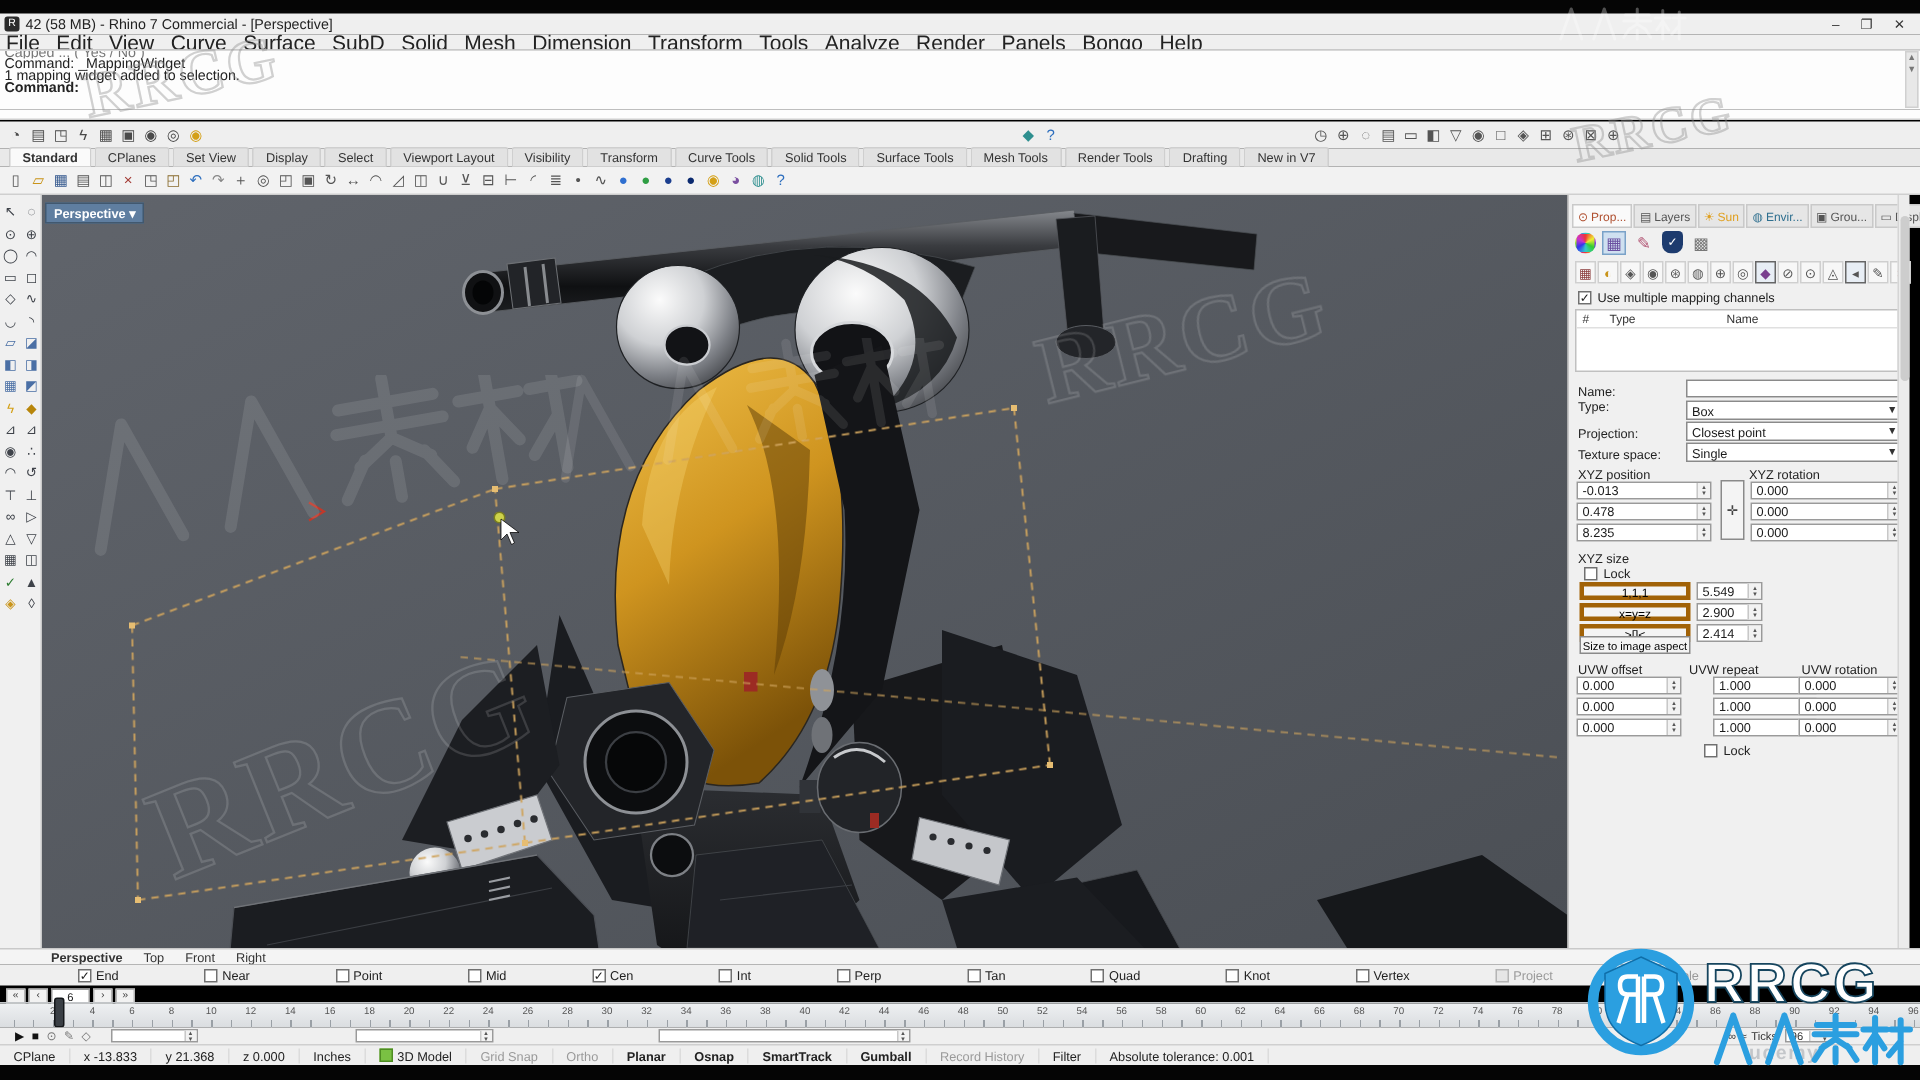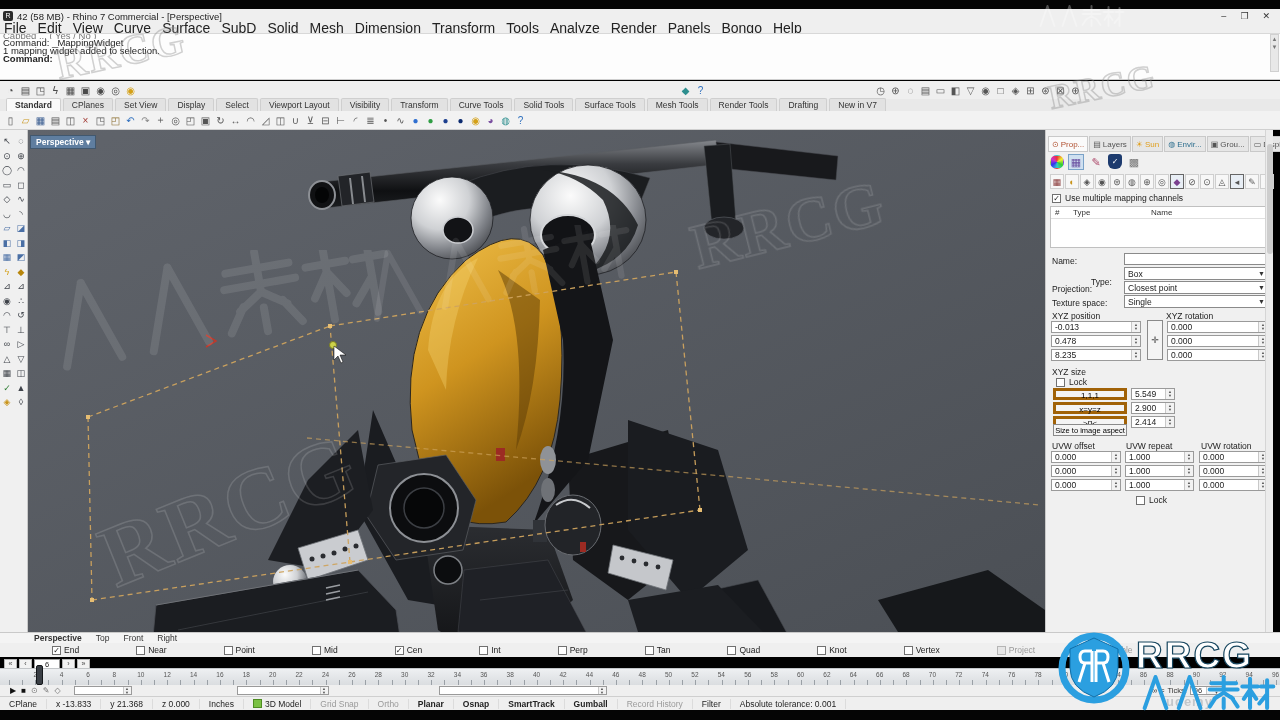--- a/index.html
+++ b/index.html
@@ -504,21 +504,21 @@
       <div class="thead">
           <span>#</span>
           <span>Type</span>
           <span>Name</span>
         </div>
     </div>
 
     <span class="rplabel" style="left:6px;top:126px;">Name:</span>
     <input class="inp" style="left: 78px; top: 123px; width: 144px;" readonly="" value="">
 
-    <span class="rplabel" style="left:6px;top:147px;margin-left:39px;">Type:</span>
+    <span class="rplabel" style="left:6px;top:136px;">Type:</span>
     <div class="sel" style="left:78px;top:137px;width:144px;">
       <span>Box</span>
         <span class="car">▼</span>
     </div>
     <span class="rplabel" style="left:6px;top:154px;">Projection:</span>
     <div class="sel" style="left:78px;top:151px;width:144px;">
       <span>Closest point</span>
         <span class="car">▼</span>
     </div>
     <span class="rplabel" style="left:6px;top:168px;">Texture space:</span>
@@ -635,21 +635,21 @@
           </span>
         </div>
         <div class="fld">
           <span class="fval">0.000</span>
           <span class="spn">
             <b>▲</b>
             <b>▼</b>
           </span>
         </div>
       </div>
-    <div class="fldcol" style="left:79px;top:321px;width:69px;">
+    <div class="fldcol" style="left:96px;top:321px;width:69px;">
         <div class="fld">
           <span class="fval">1.000</span>
           <span class="spn">
             <b>▲</b>
             <b>▼</b>
           </span>
         </div>
         <div class="fld">
           <span class="fval">1.000</span>
           <span class="spn">

